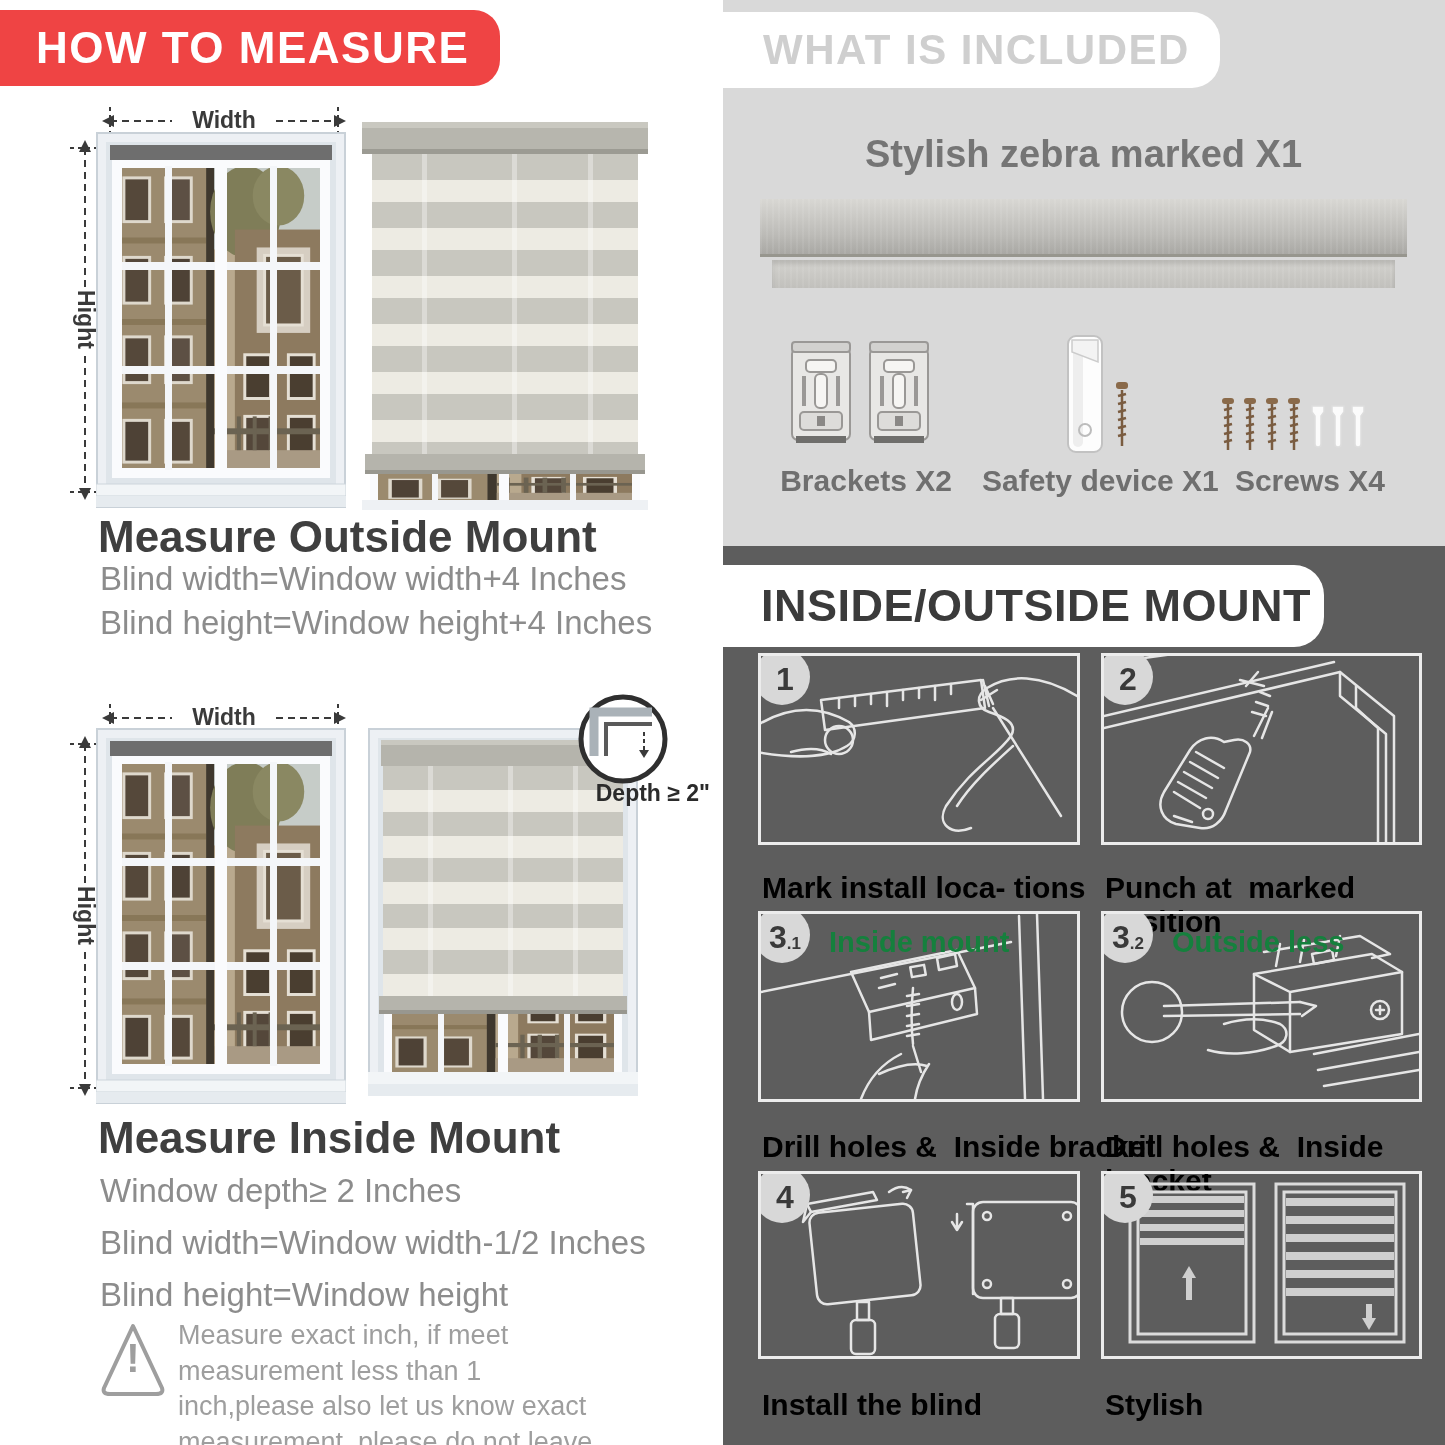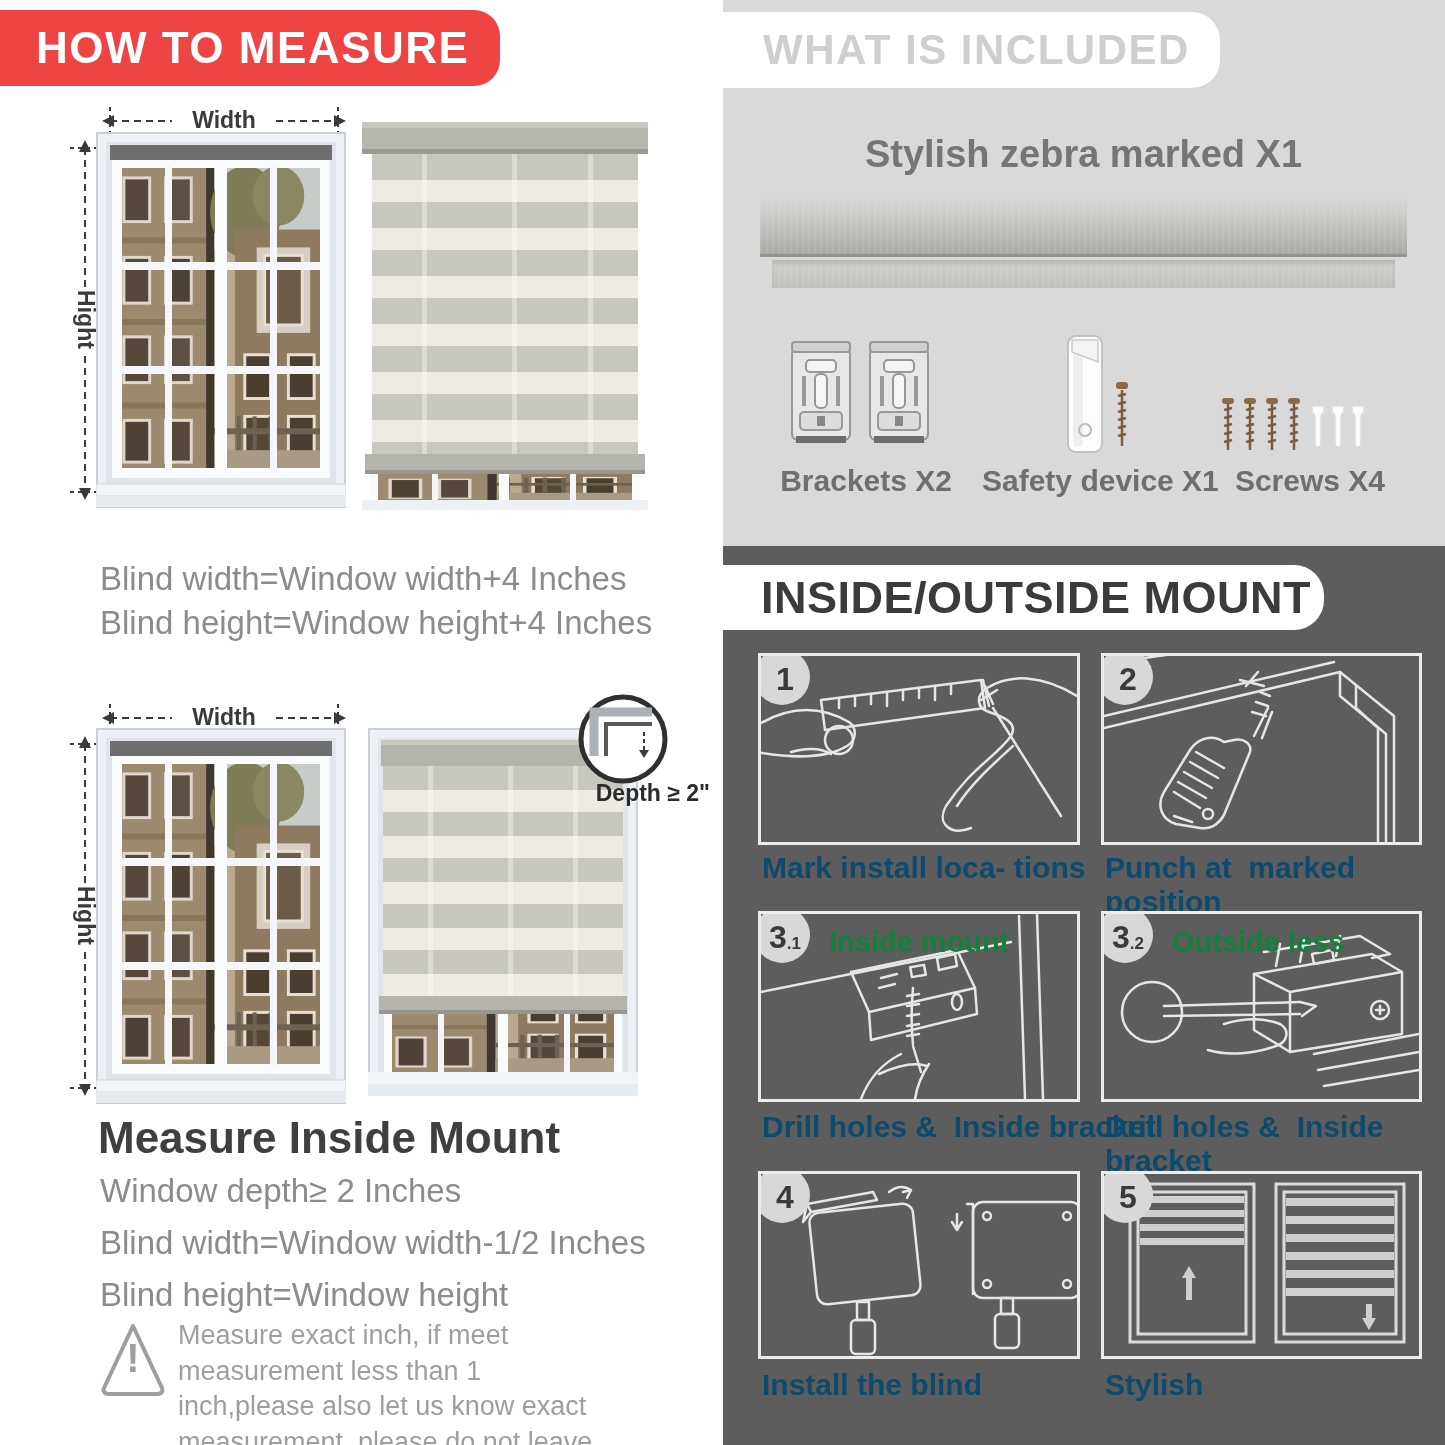--- a/index.html
+++ b/index.html
@@ -28,31 +28,31 @@
                linear-gradient(#d8d7d3,#bcbbb7 65%,#a9a8a4);
     border-bottom:3px solid #97968e;box-sizing:border-box;}
   .headrail-low{left:772px;top:260px;width:623px;height:28px;
     background:repeating-linear-gradient(90deg,rgba(255,255,255,.07) 0 2px,rgba(0,0,0,0) 2px 6px),
                linear-gradient(#d3d2ce,#c1c0bc);
     box-shadow:inset 0 4px 4px rgba(0,0,0,.13);}
   .comp-label{font-size:30px;font-weight:bold;color:#6f6f6f;text-align:right;white-space:nowrap;}
 
   
   .dark-section{left:723px;top:546px;width:722px;height:899px;background:#5d5d5d;}
-  .hdr-mount{left:723px;top:565px;width:601px;height:65px;background:#ffffff;border-radius:0 30px 30px 0;
+  .hdr-mount{left:723px;top:565px;width:601px;height:82px;background:#ffffff;border-radius:0 30px 30px 0;
     display:flex;align-items:center;padding-left:38px;box-sizing:border-box;color:#3b3b3b;
     font-size:45px;font-weight:bold;letter-spacing:.5px;white-space:nowrap;}
   .step{border:3px solid #ececec;box-sizing:border-box;overflow:hidden;}
   .step svg{position:absolute;left:0;top:0;}
   .badge{position:absolute;left:-7px;top:-7px;width:56px;height:56px;border-radius:50%;background:#d8d8d8;
     display:flex;align-items:center;justify-content:center;color:#3a3a3a;font-weight:bold;}
   .badge .n{font-size:32px;line-height:1;padding-left:6px;padding-top:4px;}
   .badge .sub{font-size:17px;line-height:1;padding-top:16px;}
   .step-title{position:absolute;left:68px;top:12px;color:#15803d;font-weight:bold;font-size:29px;white-space:pre-wrap;text-align:center;}
-  .caption{font-size:30px;font-weight:bold;color:#0c4a6e;white-space:pre-wrap;}
+  .caption{font-size:30px;font-weight:bold;color:#000000;white-space:pre-wrap;margin-top:20px;}
 </style>
 </head>
 <body>
 
 <svg width="0" height="0" style="position:absolute">
   <defs>
     <g id="street">
       <rect x="0" y="0" width="220" height="320" fill="#b9a98e"></rect>
       <rect x="102" y="0" width="118" height="90" fill="#c6ccc8"></rect>
       <rect x="0" y="0" width="95" height="320" fill="#9b8a6e"></rect>
@@ -168,20 +168,21 @@
         <use href="#street"></use>
       </svg>
     <rect x="8" y="354" width="8" height="26" fill="#fafbfd"></rect>
     <rect x="270" y="354" width="8" height="26" fill="#fafbfd"></rect>
     <rect x="137" y="354" width="10" height="26" fill="#fafbfd"></rect>
     <rect x="70" y="354" width="6" height="26" fill="#f4f6f9"></rect>
     <rect x="208" y="354" width="6" height="26" fill="#f4f6f9"></rect>
     <rect x="0" y="380" width="286" height="10" fill="#eef1f4"></rect>
   </svg>
 
+  <span class="abs h2" style="left:98px;top:512px">Measure Outside Mount</span>
   <span class="abs mline" style="left:100px;top:560px">Blind width=Window width+4 Inches</span>
   <span class="abs mline" style="left:100px;top:604px">Blind height=Window height+4 Inches</span>
 
   <div class="abs" style="left:100px;top:702px;width:246px;height:32px">
     <svg width="246" height="32">
       <g stroke="#3a3a3a" stroke-width="2" fill="none">
         <line x1="10" y1="16" x2="72" y2="16" stroke-dasharray="7 5"></line>
         <line x1="176" y1="16" x2="238" y2="16" stroke-dasharray="7 5"></line>
         <line x1="10" y1="2" x2="10" y2="30" stroke-dasharray="4 4"></line>
         <line x1="238" y1="2" x2="238" y2="30" stroke-dasharray="4 4"></line>

